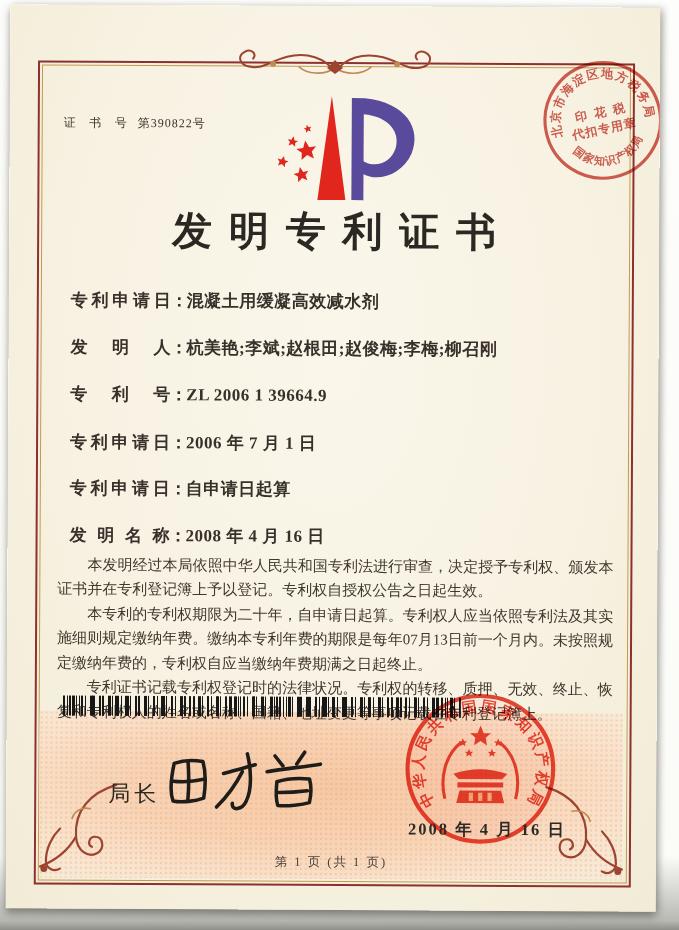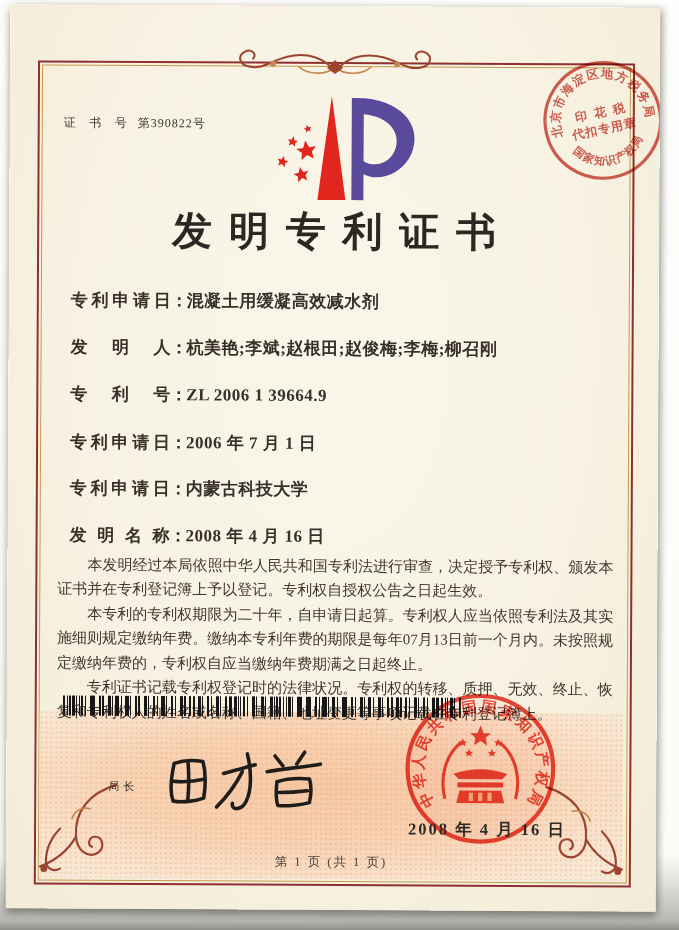--- a/index.html
+++ b/index.html
@@ -42,21 +42,21 @@
   .r0{top:284px}.r1{top:331px}.r2{top:378px}.r3{top:426px}.r4{top:472px}.r5{top:519px}
   .body-text{position:absolute;left:50px;top:548px;width:556px;color:#40372e;}
   .body-text p{margin:0;font-size:15px;line-height:1.63;text-indent:2em;text-align:justify;font-weight:500;}
   
   .barcode{
     position:absolute;left:56px;top:691px;width:398px;height:20px;
     background-image:
       repeating-linear-gradient(90deg,#171717 0 2px,transparent 2px 4px,#171717 4px 5px,transparent 5px 9px,#171717 9px 12px,transparent 12px 13px,#171717 13px 14px,transparent 14px 18px),
       repeating-linear-gradient(90deg,transparent 0 6px,#171717 6px 8px,transparent 8px 16px,#171717 16px 17px,transparent 17px 23px);
   }
-  .sig-label{position:absolute;left:102px;top:774px;font-size:11px;color:#2e2822;letter-spacing:4px;}
+  .sig-label{position:absolute;left:102px;top:774px;font-size:22px;color:#2e2822;letter-spacing:4px;}
   .sig-svg{position:absolute;left:152px;top:734px;width:168px;height:84px;}
   .seal-svg{position:absolute;left:396px;top:684px;width:156px;height:156px;mix-blend-mode:multiply;opacity:.92;}
   .issue-date{position:absolute;left:402px;top:812px;font-size:16.5px;font-weight:600;color:#2f2a24;letter-spacing:2px;white-space:nowrap;}
   .page-footer{position:absolute;left:0;top:848px;width:650px;text-align:center;font-size:12.5px;color:#4a4038;letter-spacing:2px;}
   .tax-stamp{position:absolute;left:530px;top:50px;width:126px;height:126px;transform:rotate(-12deg);opacity:.88;mix-blend-mode:multiply;}
   .logo-svg{position:absolute;left:258px;top:90px;width:156px;height:108px;}
   .ornament-top{position:absolute;left:219px;top:34px;width:212px;height:46px;}
   .corner{position:absolute;width:92px;height:100px;}
   .corner.bl{left:24px;top:774px;}
   .corner.br{left:534px;top:774px;transform:scaleX(-1);}
@@ -147,21 +147,21 @@
   <div class="field-row r1">
     <span class="flabel">发明人</span><span class="fcolon">：</span><span class="fvalue">杭美艳;李斌;赵根田;赵俊梅;李梅;柳召刚</span>
   </div>
   <div class="field-row r2">
     <span class="flabel">专利号</span><span class="fcolon">：</span><span class="fvalue">ZL 2006 1 39664.9</span>
   </div>
   <div class="field-row r3">
     <span class="flabel">专利申请日</span><span class="fcolon">：</span><span class="fvalue">2006 年 7 月 1 日</span>
   </div>
   <div class="field-row r4">
-    <span class="flabel">专利申请日</span><span class="fcolon">：</span><span class="fvalue">内蒙古科技大学</span>
+    <span class="flabel">专利申请日</span><span class="fcolon">：</span><span class="fvalue">自申请日起算</span>
   </div>
   <div class="field-row r5">
     <span class="flabel">发明名称</span><span class="fcolon">：</span><span class="fvalue">2008 年 4 月 16 日</span>
   </div>
 
   <div class="body-text">
     <p>本发明经过本局依照中华人民共和国专利法进行审查，决定授予专利权、颁发本证书并在专利登记簿上予以登记。专利权自授权公告之日起生效。</p>
     <p>本专利的专利权期限为二十年，自申请日起算。专利权人应当依照专利法及其实施细则规定缴纳年费。缴纳本专利年费的期限是每年07月13日前一个月内。未按照规定缴纳年费的，专利权自应当缴纳年费期满之日起终止。</p>
     <p>专利证书记载专利权登记时的法律状况。专利权的转移、质押、无效、终止、恢复和专利权人的姓名或名称、国籍、地址变更等事项记载在专利登记簿上。</p>
   </div>

